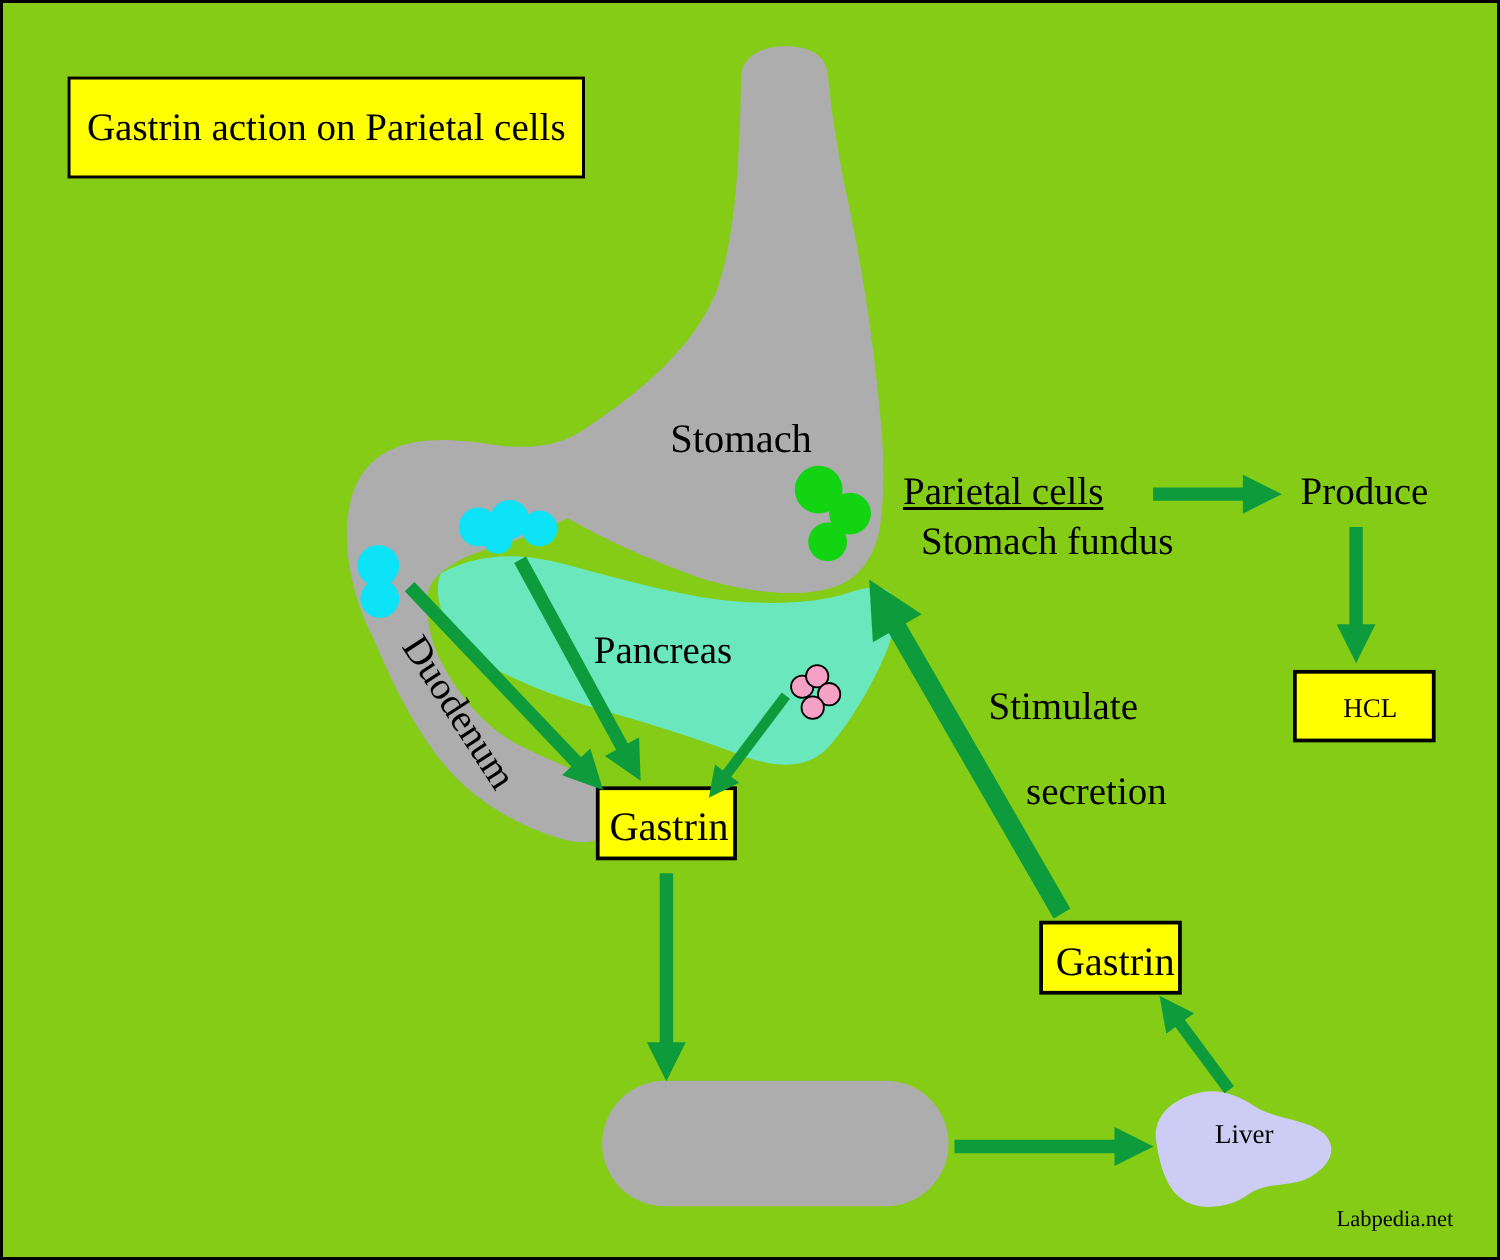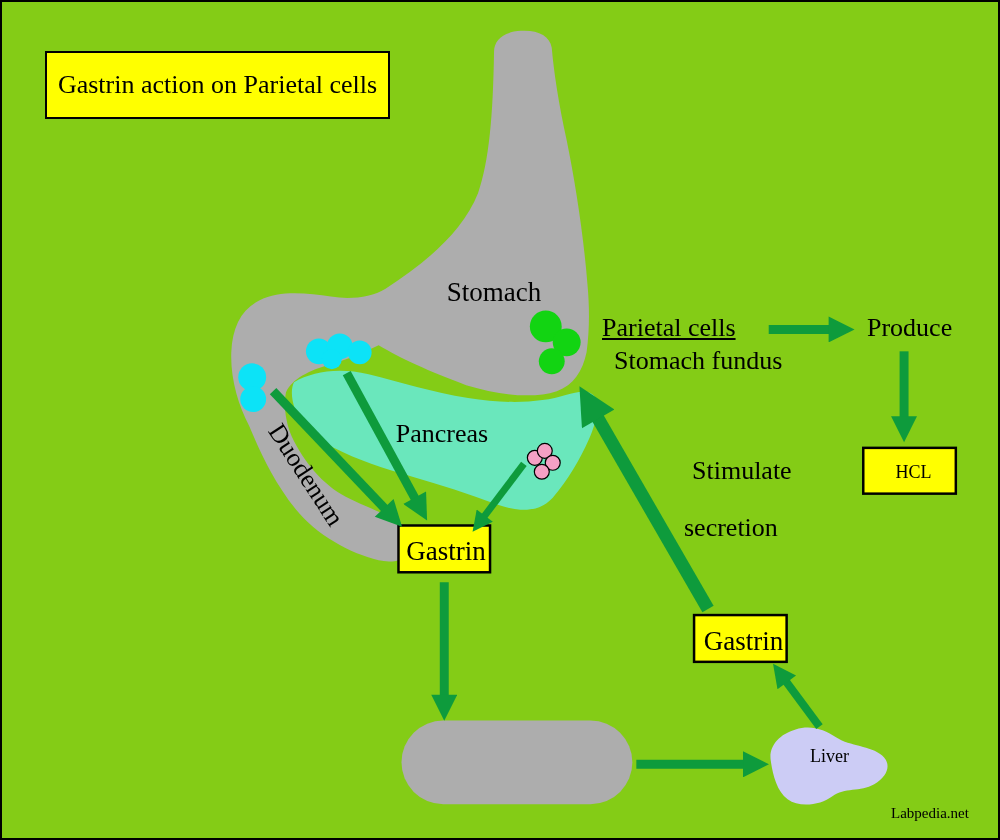--- a/index.html
+++ b/index.html
@@ -131,21 +131,21 @@
     <span>Gastrin action on Parietal cells</span>
   </div>
 
   <div class="lbl ctr f26" style="left:375px;top:418px;width:130px;">Pancreas</div>
   <div class="lbl ctr f27" style="left:427px;top:276px;width:130px;">Stomach</div>
   <div class="lbl f26 duodenum" style="left:284px;top:417px;">Duodenum</div>
   <div class="lbl ctr f28" style="left:765px;top:745px;width:125px;">Liver</div>
 
   <div class="lbl f26" style="left:600px;top:312px;text-decoration:underline;">Parietal cells</div>
   <div class="lbl f26" style="left:600px;top:345px;margin-left:12px;">Stomach fundus</div>
-  <div class="lbl f26" style="left:690px;top:455px;">Stimulate</div>
+  <div class="lbl f26" style="left:657px;top:455px;">Stimulate</div>
   <div class="lbl f26" style="left:662px;top:512px;margin-left:20px;">secretion</div>
   <div class="lbl f26" style="left:865px;top:312px;">Produce</div>
 
   <div class="lbl ctr f27 node-label" style="left:398px;top:526px;width:92px;height:47px;">Gastrin</div>
   <div class="lbl ctr f27 node-label" style="left:695px;top:616px;width:93px;height:47px;">Gastrin</div>
   <div class="lbl ctr f28 node-label" style="left:865px;top:448px;width:93px;height:46px;">HCL</div>
 
   <div class="lbl f21" style="left:889px;top:803px;">Labpedia.net</div>
 
 </div>

